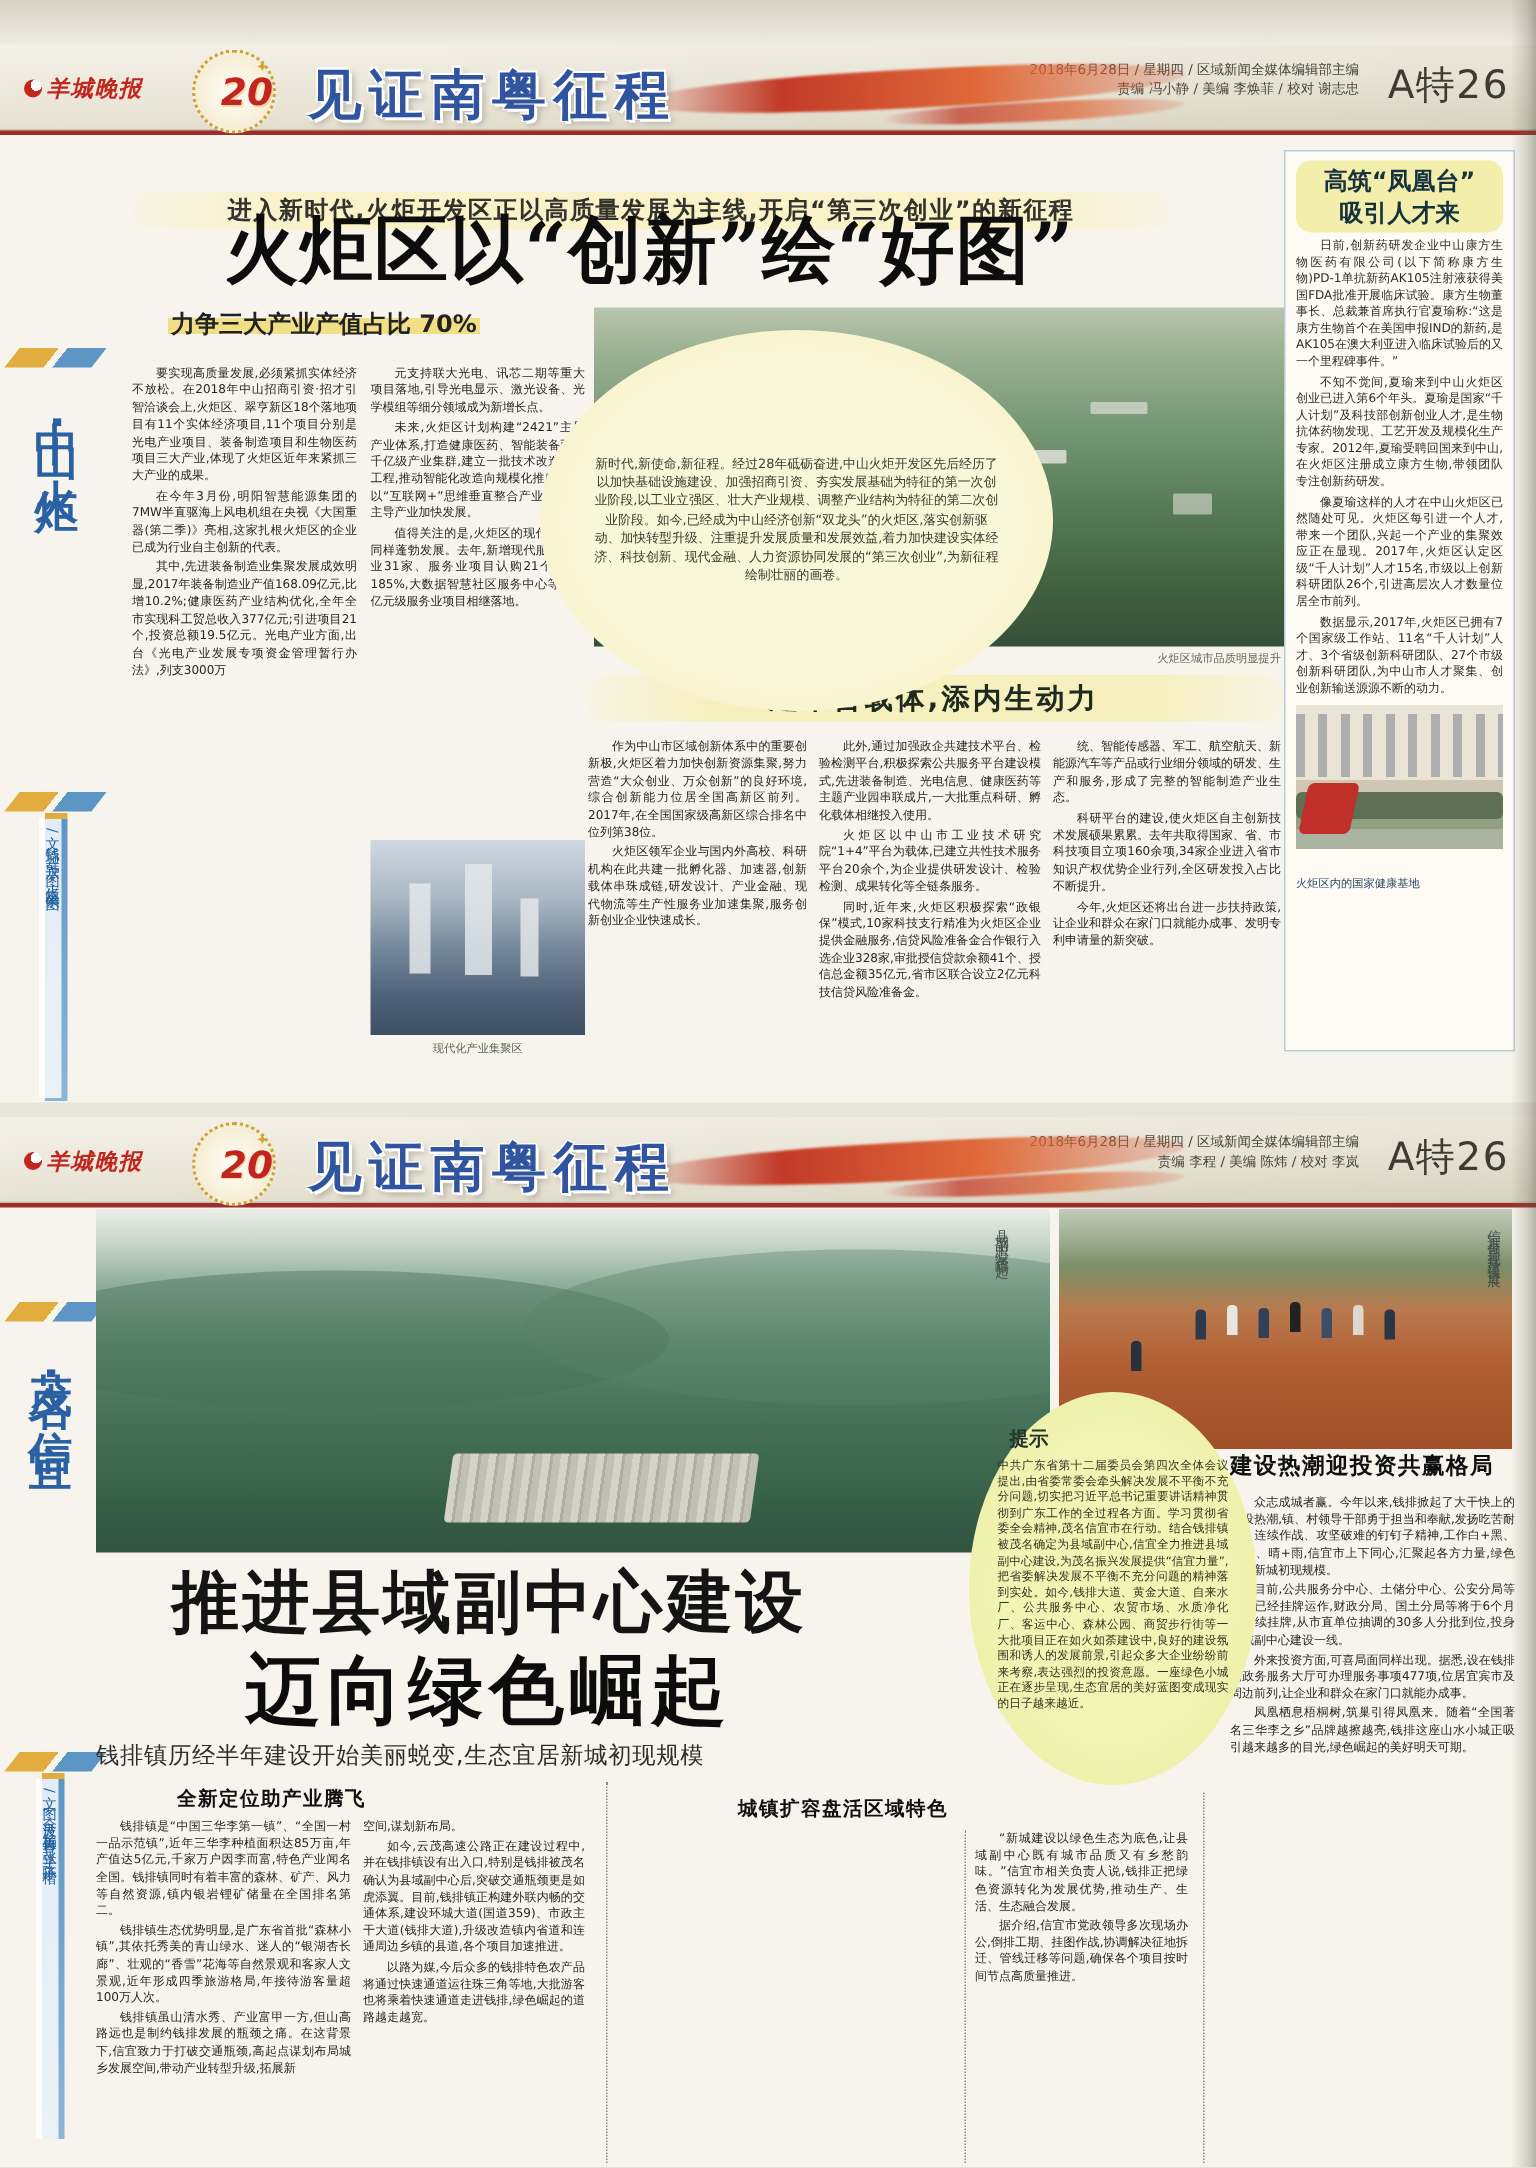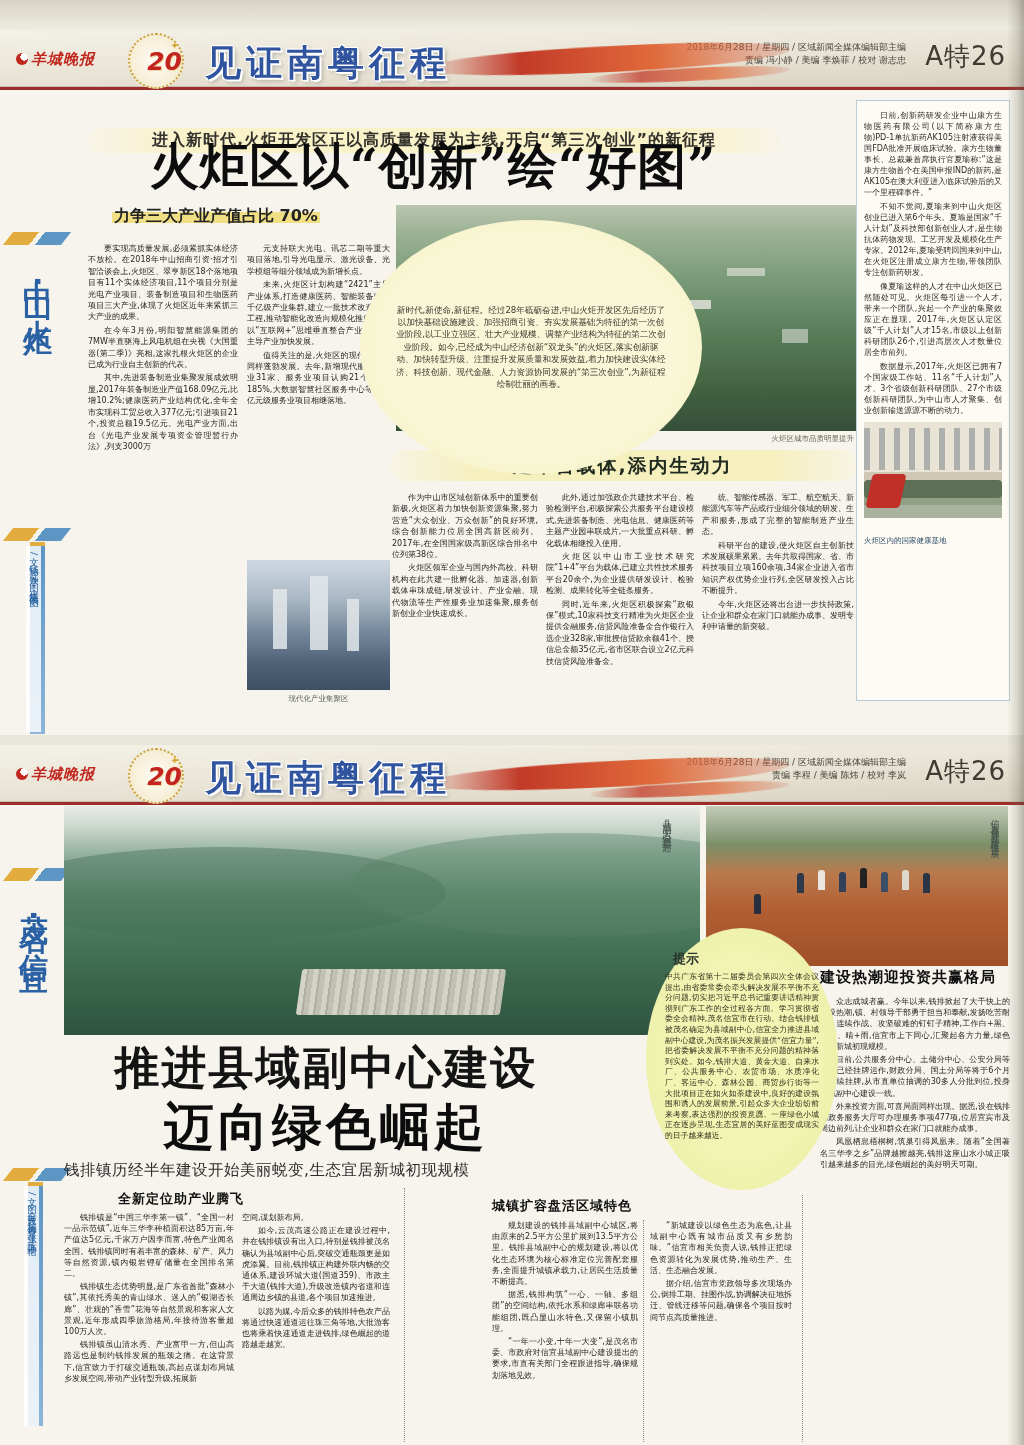--- a/index.html
+++ b/index.html
@@ -173,20 +173,24 @@
   </div>
 
   <div class="photo photo2">
     <div class="tower" style="left:18%;top:22%;width:14px;height:60px;"></div>
     <div class="tower" style="left:44%;top:12%;width:18px;height:74px;"></div>
     <div class="tower" style="left:70%;top:30%;width:12px;height:52px;"></div>
   </div>
   <div class="caption cap2">现代化产业集聚区</div>
 
   <div class="phoenix">
+    <div class="phoenix-title">
+      <div>高筑“凤凰台”</div>
+      <div>吸引人才来</div>
+    </div>
     <p>日前,创新药研发企业中山康方生物医药有限公司(以下简称康方生物)PD-1单抗新药AK105注射液获得美国FDA批准开展临床试验。康方生物董事长、总裁兼首席执行官夏瑜称:“这是康方生物首个在美国申报IND的新药,是AK105在澳大利亚进入临床试验后的又一个里程碑事件。”</p>
     <p>不知不觉间,夏瑜来到中山火炬区创业已进入第6个年头。夏瑜是国家“千人计划”及科技部创新创业人才,是生物抗体药物发现、工艺开发及规模化生产专家。2012年,夏瑜受聘回国来到中山,在火炬区注册成立康方生物,带领团队专注创新药研发。</p>
     <p>像夏瑜这样的人才在中山火炬区已然随处可见。火炬区每引进一个人才,带来一个团队,兴起一个产业的集聚效应正在显现。2017年,火炬区认定区级“千人计划”人才15名,市级以上创新科研团队26个,引进高层次人才数量位居全市前列。</p>
     <p>数据显示,2017年,火炬区已拥有7个国家级工作站、11名“千人计划”人才、3个省级创新科研团队、27个市级创新科研团队,为中山市人才聚集、创业创新输送源源不断的动力。</p>
     <div class="phoenix-photo">
       <div class="ph-win"></div>
       <div class="ph-hedge"></div>
       <div class="ph-stp"></div>
     </div>
     <div class="phoenix-caption">火炬区内的国家健康基地</div>
@@ -251,25 +255,20 @@
     <p>钱排镇生态优势明显,是广东省首批“森林小镇”,其依托秀美的青山绿水、迷人的“银湖杏长廊”、壮观的“香雪”花海等自然景观和客家人文景观,近年形成四季旅游格局,年接待游客量超100万人次。</p>
     <p>钱排镇虽山清水秀、产业富甲一方,但山高路远也是制约钱排发展的瓶颈之痛。在这背景下,信宜致力于打破交通瓶颈,高起点谋划布局城乡发展空间,带动产业转型升级,拓展新</p>
   </div>
   <div class="bcol" style="left:242px;top:1212px;width:148px;height:230px;">
     <p style="text-indent:0;">空间,谋划新布局。</p>
     <p>如今,云茂高速公路正在建设过程中,并在钱排镇设有出入口,特别是钱排被茂名确认为县域副中心后,突破交通瓶颈更是如虎添翼。目前,钱排镇正构建外联内畅的交通体系,建设环城大道(国道359)、市政主干大道(钱排大道),升级改造镇内省道和连通周边乡镇的县道,各个项目加速推进。</p>
     <p>以路为媒,今后众多的钱排特色农产品将通过快速通道运往珠三角等地,大批游客也将乘着快速通道走进钱排,绿色崛起的道路越走越宽。</p>
   </div>
   <div class="dotsep" style="left:404px;top:1188px;height:254px;"></div>
   <div class="chead" style="left:492px;top:1197px;">城镇扩容盘活区域特色</div>
-  <div class="bcol" style="left:492px;top:1220px;width:146px;height:222px;">
-    <p>规划建设的钱排县域副中心城区,将由原来的2.5平方公里扩展到13.5平方公里。钱排县域副中心的规划建设,将以优化生态环境为核心标准定位完善配套服务,全面提升城镇承载力,让居民生活质量不断提高。</p>
-    <p>据悉,钱排构筑“一心、一轴、多组团”的空间结构,依托水系和绿廊串联各功能组团,既凸显山水特色,又保留小镇肌理。</p>
-    <p>“一年一小变,十年一大变”,是茂名市委、市政府对信宜县域副中心建设提出的要求,市直有关部门全程跟进指导,确保规划落地见效。</p>
-  </div>
   <div class="dotsep" style="left:643px;top:1220px;height:222px;"></div>
   <div class="bcol" style="left:650px;top:1220px;width:142px;height:222px;">
     <p>“新城建设以绿色生态为底色,让县域副中心既有城市品质又有乡愁韵味。”信宜市相关负责人说,钱排正把绿色资源转化为发展优势,推动生产、生活、生态融合发展。</p>
     <p>据介绍,信宜市党政领导多次现场办公,倒排工期、挂图作战,协调解决征地拆迁、管线迁移等问题,确保各个项目按时间节点高质量推进。</p>
   </div>
   <div class="dotsep" style="left:802px;top:1195px;height:247px;"></div>
 
   <div class="rhead">建设热潮迎投资共赢格局</div>
   <div class="rbody">
     <p>众志成城者赢。今年以来,钱排掀起了大干快上的建设热潮,镇、村领导干部勇于担当和奉献,发扬吃苦耐劳、连续作战、攻坚破难的钉钉子精神,工作白+黑、5+2、晴+雨,信宜市上下同心,汇聚起各方力量,绿色生态新城初现规模。</p>

